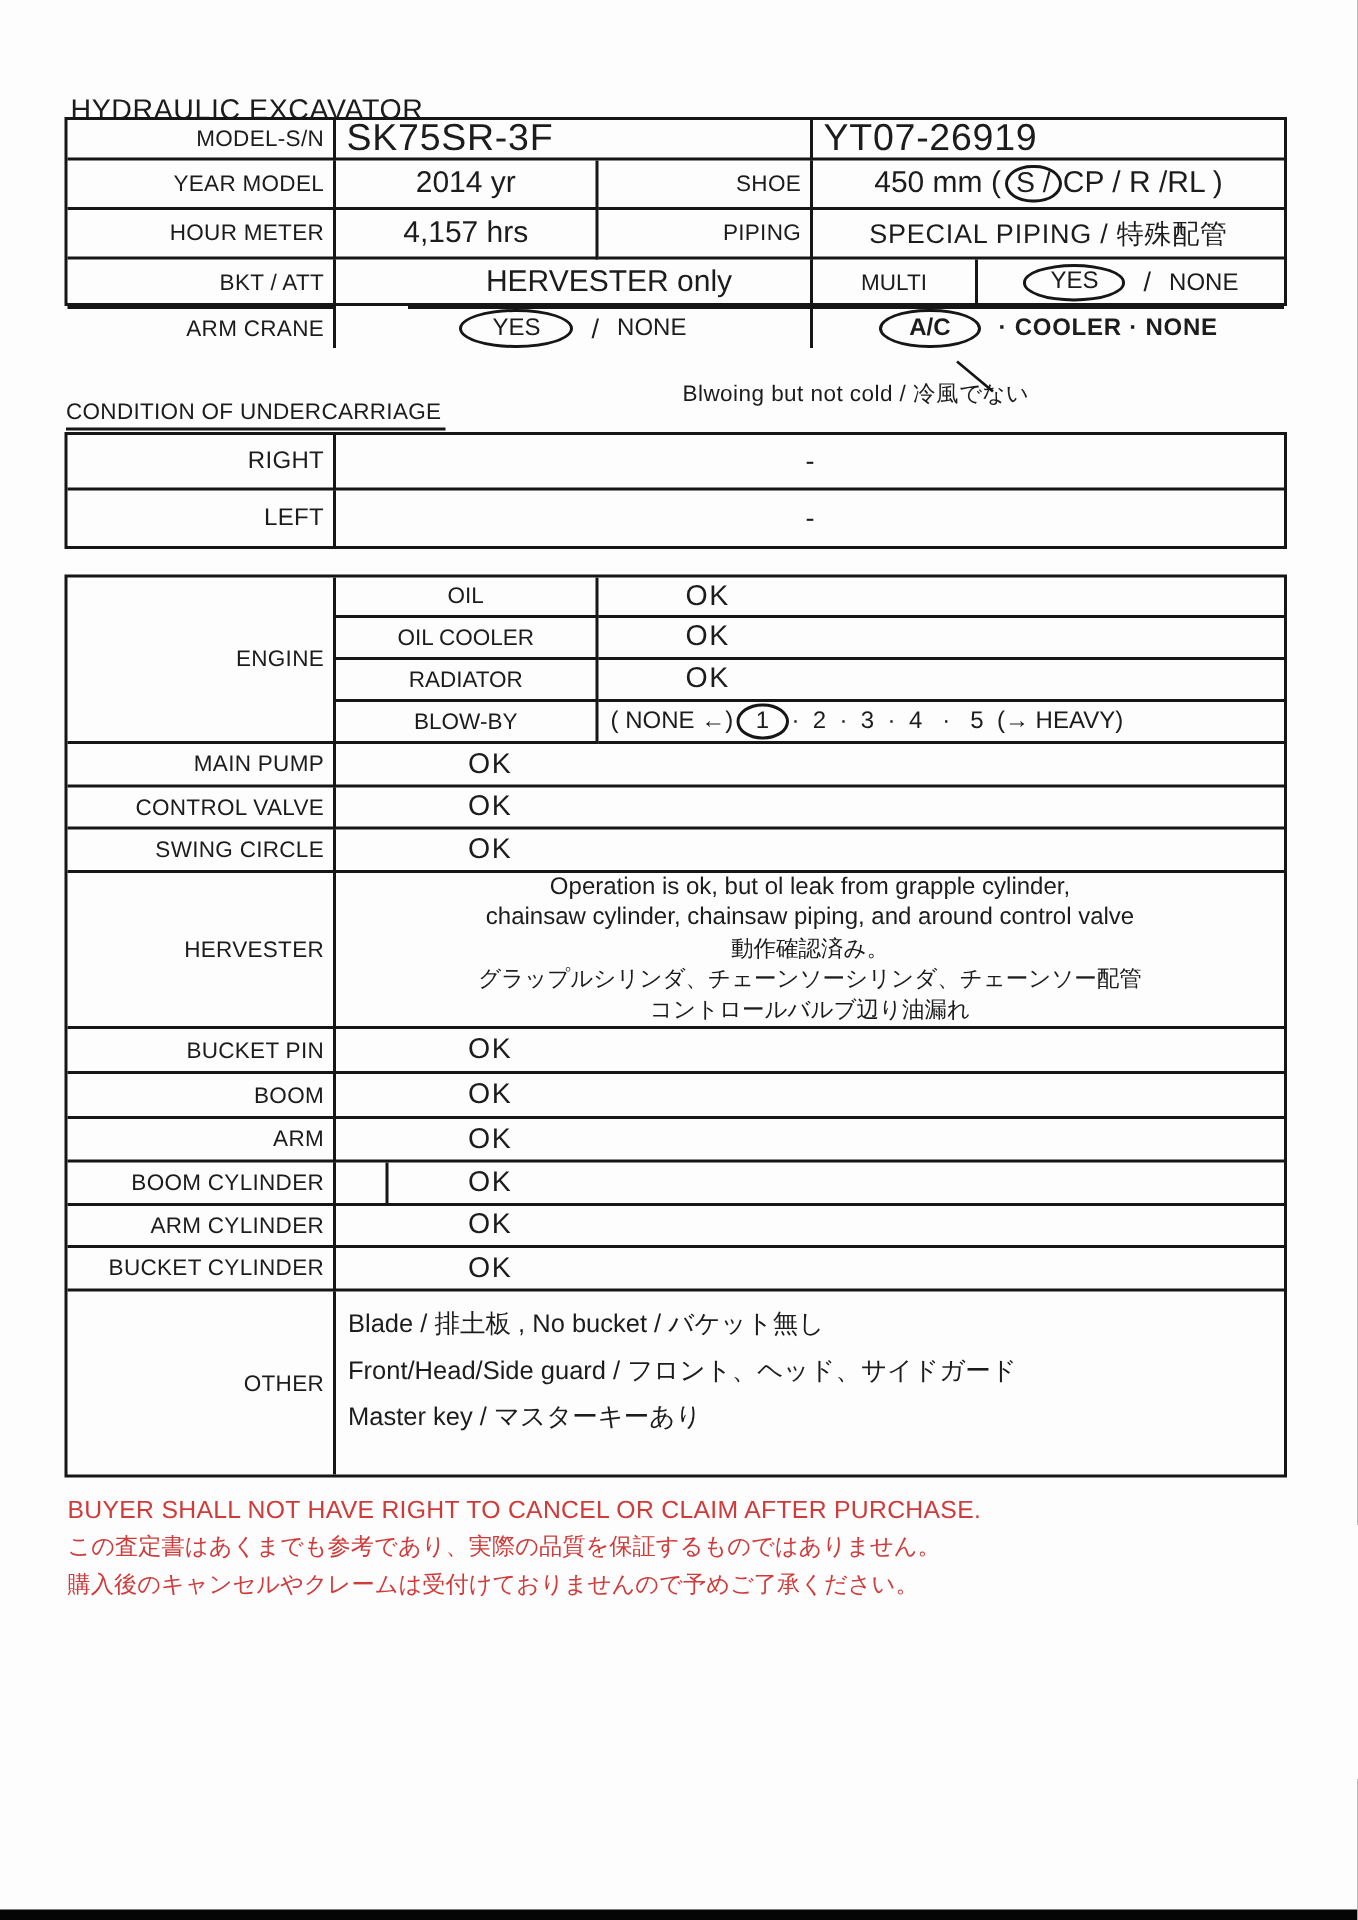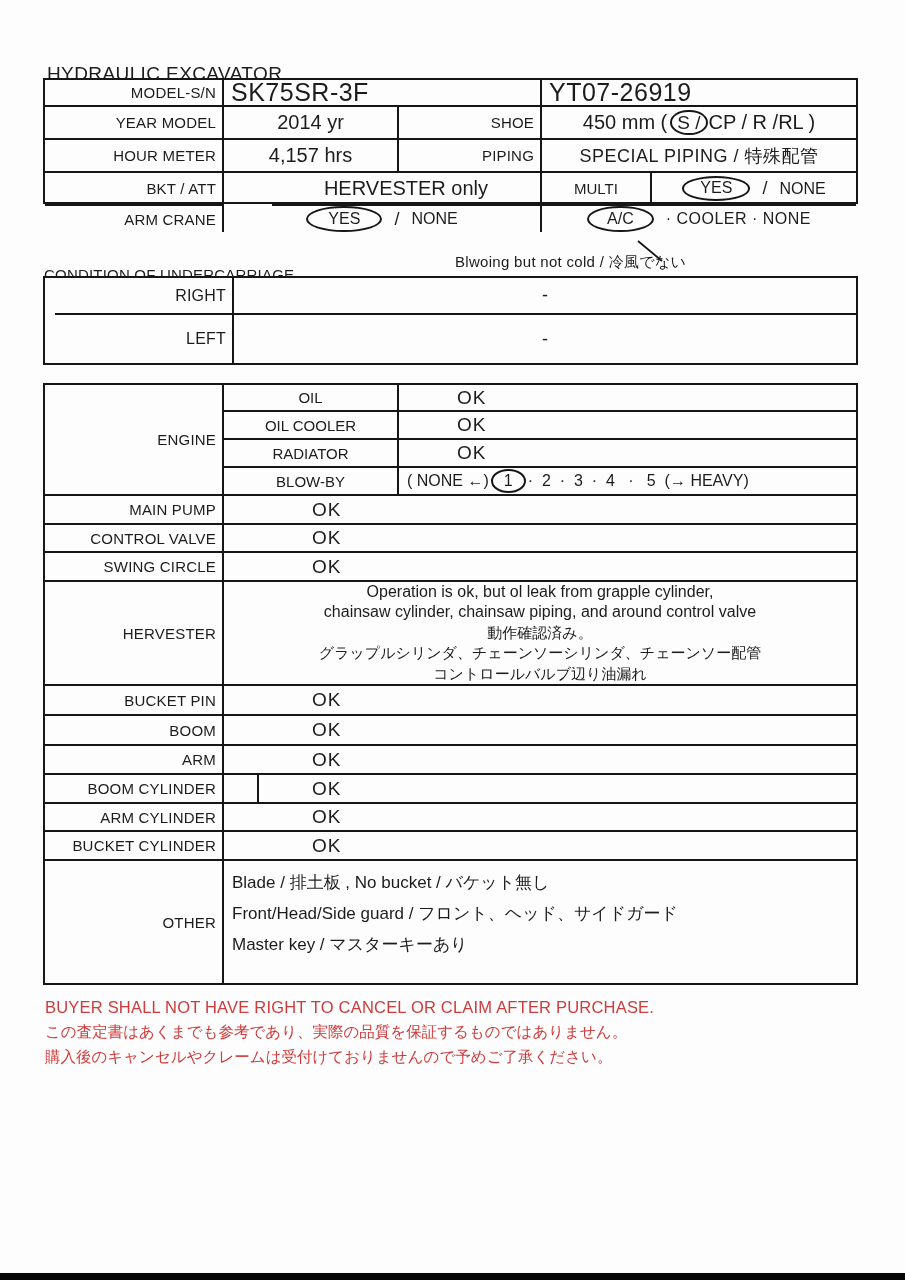--- a/index.html
+++ b/index.html
@@ -13,21 +13,21 @@
     position:absolute; left:47px; top:63px; font-size:19px; font-weight:400;
     letter-spacing:0.4px; border-bottom:2px solid #161616; padding:0 4px 2px 0;
   }
   .sec-heading {
     position:absolute; left:44px; top:266px; font-size:15px;
     border-bottom:2px solid #161616; padding:0 3px 2px 0; letter-spacing:0.2px;
   }
   .tbl { position:absolute; left:43px; width:815px; display:grid; border:2px solid #161616; background:#fdfdfd; }
   .tbl1 { top:78px; height:126px; grid-template-columns:179px 175px 143px 110px 1fr;
           grid-template-rows:27px 33px 33px 33px 1fr; }
-  .tbl2 { top:276px; height:89px; grid-template-columns:179px 1fr; grid-template-rows:37px 1fr;padding-left:10px; }
+  .tbl2 { top:288px; height:78px; grid-template-columns:179px 1fr; grid-template-rows:37px 1fr; }
   .tbl3 { top:383px; height:602px; grid-template-columns:179px 175px 1fr;
           grid-template-rows:27px 28px 28px 28px 29px 28px 29px 104px 30px 30px 29px 29px 28px 29px 1fr; }
   .c { display:flex; align-items:center; border-right:2px solid #161616; border-bottom:2px solid #161616;
        font-size:15px; white-space:nowrap; overflow:visible; }
   .nr { border-right:none; }
   .nb { border-bottom:none; }
   .lab { justify-content:flex-end; padding-right:6px; letter-spacing:0.2px; }
   .cen { justify-content:center; }
   .big { font-size:25px; padding-left:7px; letter-spacing:0.5px; }
   .v20 { font-size:20px; }
@@ -88,21 +88,21 @@
     </div>
 
     <div class="c lab nb">ARM CRANE</div>
     <div class="c cen v18 nb" style="grid-column:2/4;">
       <span class="circ" style="padding:2px 20px; font-size:16px;">YES</span>
       <span class="gap-s"></span>
         <span>/</span>
         <span class="gap-s"></span>
       <span style="font-size:16px;">NONE</span>
     </div>
-    <div class="c cen v18 nr nb" style="grid-column:4/6;">
+    <div class="c cen v18 nr nb" style="grid-column:4/6;font-weight:bold;">
       <span class="circ" style="padding:2px 18px; font-size:16px;">A/C</span>
       <span class="gap-s"></span>
       <span style="font-size:16px; letter-spacing:0.5px;">· COOLER · NONE</span>
     </div>
   </div>
 
   <div class="note">Blwoing but not cold / 冷風でない</div>
   <svg class="overlay" width="905" height="300">
     <line x1="638" y1="241" x2="662" y2="261" stroke="#161616" stroke-width="1.8"></line>
   </svg>

